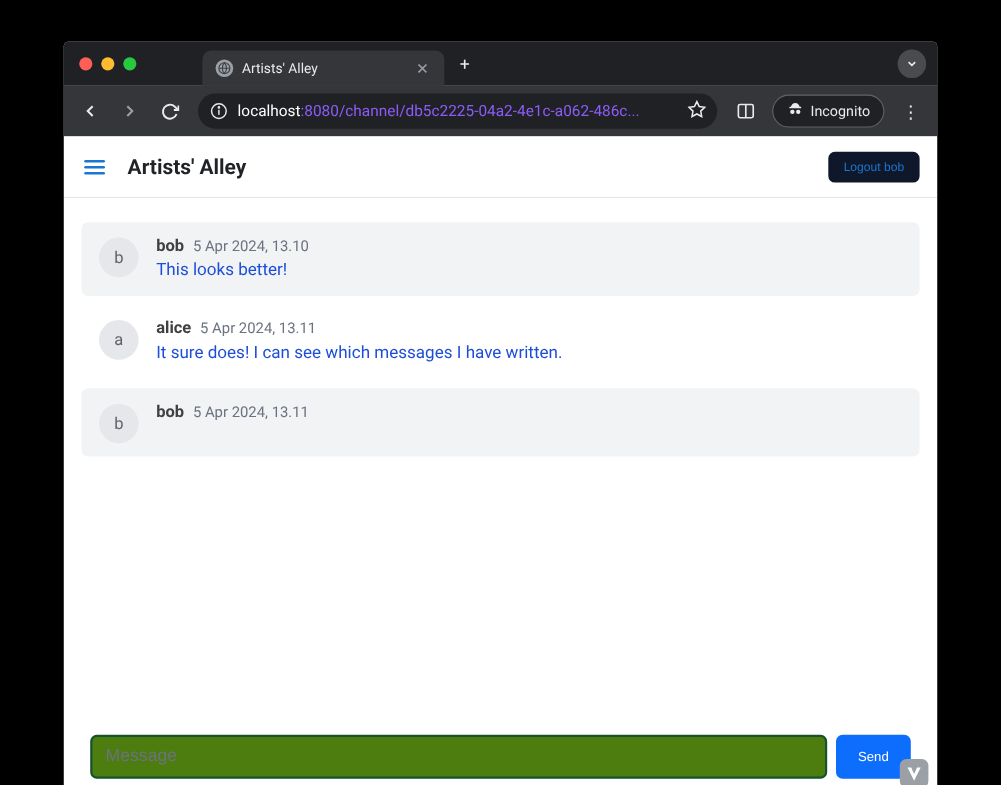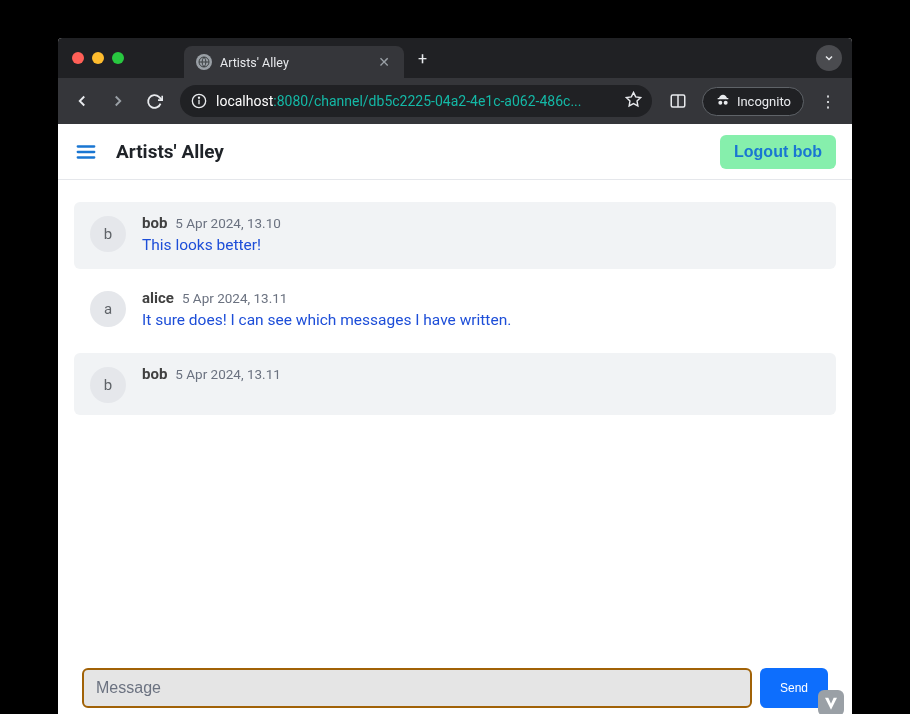--- a/index.html
+++ b/index.html
@@ -106,21 +106,21 @@
       font-size: 14px;
       margin: 0 6px;
       overflow: hidden;
     }
     .omnibox-info {
       width: 18px; height: 18px;
       display: flex; align-items: center; justify-content: center;
       color: #e8eaed;
     }
     .url-host { color: #fff; }
-    .url-path { color: #14b8a6; }
+    .url-path { color: #8b5cf6; }
     .omnibox-url { flex: 1; white-space: nowrap; overflow: hidden; text-overflow: ellipsis; }
     .star-icon { color: #e8eaed; }
     .toolbar-icon {
       width: 32px; height: 32px;
       display: flex; align-items: center; justify-content: center;
       color: #e8eaed;
       cursor: pointer;
     }
     .incognito-pill {
       display: flex;
@@ -157,27 +157,27 @@
       cursor: pointer;
     }
     .hamburger svg { stroke: #1976d2; }
     .channel-title {
       font-size: 19px;
       font-weight: 700;
       color: #1f2328;
     }
     .logout-btn {
       margin-left: auto;
-      background: #86efac;
+      background: #0f172a;
       border: none;
       border-radius: 6px;
       padding: 8px 14px;
       color: #1976d2;
-      font-size: 16px;
-      font-weight: 700;
+      font-size: 11px;
+      font-weight: 400;
       cursor: pointer;
     }
     .messages {
       flex: 1;
       padding: 22px 16px 0 16px;
       overflow-y: auto;
     }
     .message {
       display: flex;
       gap: 16px;
@@ -222,23 +222,23 @@
     }
     .composer {
       padding: 12px 24px 20px 24px;
       display: flex;
       gap: 8px;
       align-items: stretch;
     }
     .message-input {
       flex: 1;
       height: 40px;
-      border: 2px solid #a16207;
+      border: 2px solid #14532d;
       border-radius: 6px;
-      background: #e5e5e5;
+      background: #4d7c0f;
       padding: 0 12px;
       font-size: 16px;
       color: #1f2328;
       outline: none;
     }
     .message-input::placeholder { color: #6b7280; }
     .send-btn {
       background: #0d6efd;
       border: none;
       border-radius: 6px;

